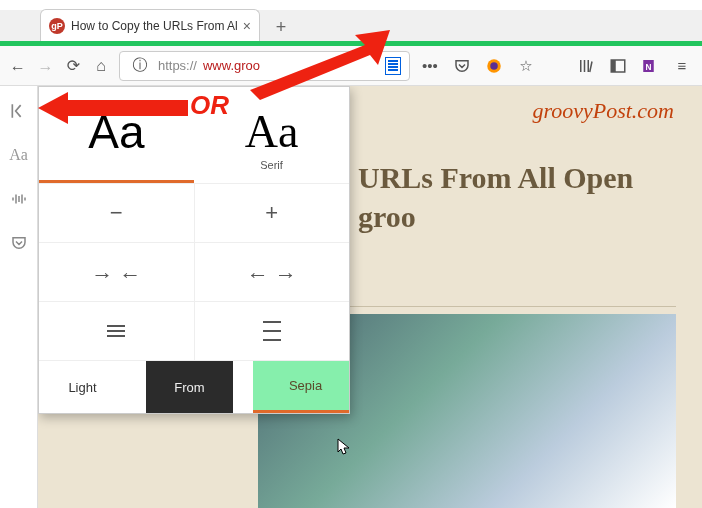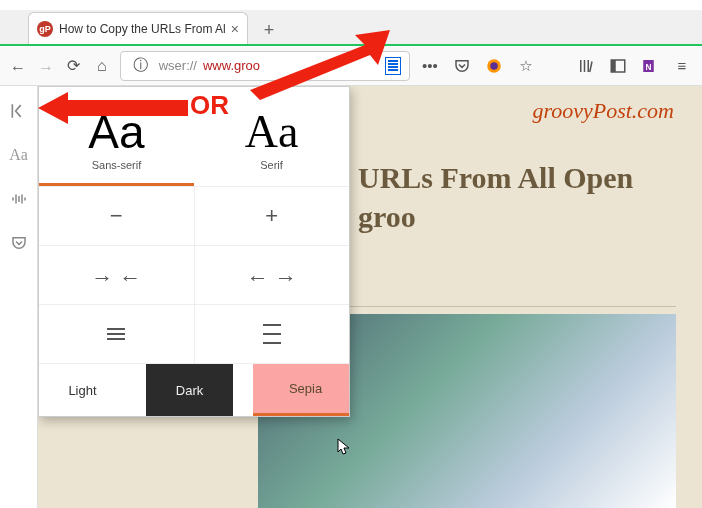--- a/index.html
+++ b/index.html
@@ -1,18 +1,18 @@
 <!DOCTYPE html>
 <html><head>
 <meta charset="utf-8">
 <style>
 * { box-sizing: border-box; margin: 0; padding: 0; }
 body { font-family: Arial, sans-serif; width: 702px; height: 508px; overflow: hidden; position: relative; background: #fff; }
 .titlebar { height: 10px; background: #fff; }
-.tabstrip { height: 36px; background: #f0f0f0; display: flex; align-items: flex-end; padding-left: 28px; border-bottom: 2px solid #22c55e; }
+.tabstrip { height: 36px; background: #f0f0f0; display: flex; align-items: flex-end; padding-left: 40px; border-bottom: 5px solid #22c55e; }
 .tab { background: #fff; height: 32px; width: 220px; border-radius: 6px 6px 0 0; display: flex; align-items: center; padding: 0 8px; gap: 6px; position: relative; border: 1px solid #ccc; border-bottom: none; }
 .favicon { width: 16px; height: 16px; background: #c0392b; border-radius: 50%; color: #fff; font-size: 9px; font-weight: bold; display: flex; align-items: center; justify-content: center; }
 .tab-title { font-size: 12px; color: #333; white-space: nowrap; overflow: hidden; flex: 1; }
 .tab-close { font-size: 14px; color: #666; cursor: pointer; }
 .newtab { width: 30px; height: 28px; display: flex; align-items: center; justify-content: center; font-size: 18px; color: #666; margin-left: 6px; }
 .toolbar { height: 40px; background: #f9f9f9; display: flex; align-items: center; padding: 0 8px; gap: 8px; border-bottom: 1px solid #ddd; }
 .tool-btn { width: 28px; height: 28px; display: flex; align-items: center; justify-content: center; color: #555; font-size: 16px; cursor: pointer; border-radius: 4px; }
 .tool-btn.disabled { color: #bbb; }
 .urlbar { flex: 1; height: 30px; background: #fff; border: 1px solid #ccc; border-radius: 4px; display: flex; align-items: center; padding: 0 8px; gap: 6px; max-width: 340px; }
 .urlbar input { border: none; outline: none; font-size: 13px; flex: 1; color: #b91c1c; min-width: 0; }
@@ -36,22 +36,22 @@
 .font-sample.sans { font-family: Arial, sans-serif; }
 .font-sample.serif { font-family: Georgia, serif; }
 .font-label { font-size: 11px; color: #555; margin-top: 4px; }
 .grid-row { display: flex; border-top: 1px solid #eee; }
 .grid-cell { flex: 1; height: 58px; display: flex; align-items: center; justify-content: center; font-size: 22px; color: #555; border-right: 1px solid #eee; cursor: pointer; }
 .grid-cell:last-child { border-right: none; }
 .theme-row { display: flex; border-top: 1px solid #eee; gap: 20px; }
 .theme-cell { flex: 1; height: 52px; display: flex; align-items: center; justify-content: center; font-size: 13px; cursor: pointer; }
 .theme-cell.light { background: #fff; color: #333; }
 .theme-cell.dark { background: #2b2b2b; color: #eee; }
-.theme-cell.sepia { background: #fca5a5; color: #5a4a2a; border-bottom: 3px solid #e06a2b; padding-left: 9px; }
-.annot-or { position: absolute; top: 90px; left: 190px; color: #e21; font-size: 26px; font-weight: bold; z-index: 60; }
+.theme-cell.sepia { background: #86efac; color: #5a4a2a; border-bottom: 3px solid #e06a2b; padding-left: 9px; }
+.annot-or { position: absolute; top: 90px; left: 190px; color: #e21; font-size: 26px; font-weight: bold; font-style: italic; z-index: 60; }
 .arrow { position: absolute; z-index: 60; }
 .cursor-ptr { position: absolute; font-size: 14px; color: #000; z-index: 70; }
 svg.iconsvg { width: 18px; height: 18px; }
 </style>
 </head>
 <body>
 
 <div class="titlebar"></div>
 
 <div class="tabstrip">
@@ -63,21 +63,21 @@
   <div class="newtab">+</div>
 </div>
 
 <div class="toolbar">
   <div class="tool-btn">←</div>
   <div class="tool-btn disabled">→</div>
   <div class="tool-btn">⟳</div>
   <div class="tool-btn">⌂</div>
   <div class="urlbar">
     <span class="tool-icon">ⓘ</span>
-    <span style="font-size:13px;color:#888">wser://</span>
+    <span style="font-size:13px;color:#888">https://</span>
       <input value="www.groo" style="">
     <div class="reader-icon">
         <span></span>
         <span></span>
         <span></span>
         <span></span>
       </div>
   </div>
   <div class="toolbar-right">
     <div class="tool-icon">•••</div>
@@ -141,21 +141,20 @@
       <span>URLs From All Open</span><br>
       <span>groo</span>
     </div>
     <div class="hr"></div>
     <div class="photo"></div>
 
     <div class="popover">
       <div class="font-row">
         <div class="font-cell selected">
           <div class="font-sample sans">Aa</div>
-          <div class="font-label">Sans-serif</div>
         </div>
         <div class="font-cell">
           <div class="font-sample serif">Aa</div>
           <div class="font-label">Serif</div>
         </div>
       </div>
       <div class="grid-row">
         <div class="grid-cell">−</div>
         <div class="grid-cell">+</div>
       </div>
@@ -174,21 +173,21 @@
             </svg>
         </div>
         <div class="grid-cell">
           <svg width="22" height="22" viewBox="0 0 22 22">
               <path stroke="#555" stroke-width="2" d="M2 2h18M2 11h18M2 20h18"></path>
             </svg>
         </div>
       </div>
       <div class="theme-row">
         <div class="theme-cell light">Light</div>
-        <div class="theme-cell dark">Dark</div>
+        <div class="theme-cell dark">From</div>
         <div class="theme-cell sepia">Sepia</div>
       </div>
     </div>
   </div>
 </div>
 
 <div class="annot-or">OR</div>
 <svg class="arrow" style="top:88px;left:38px" width="150" height="40" viewBox="0 0 150 40">
   <polygon points="0,20 30,4 30,12 150,12 150,28 30,28 30,36" fill="#e21"></polygon>
 </svg>

